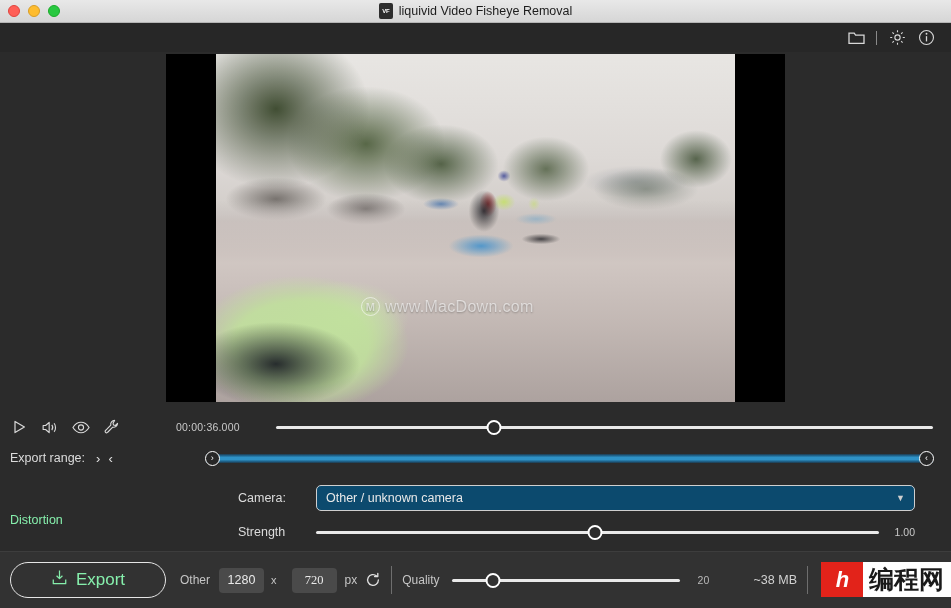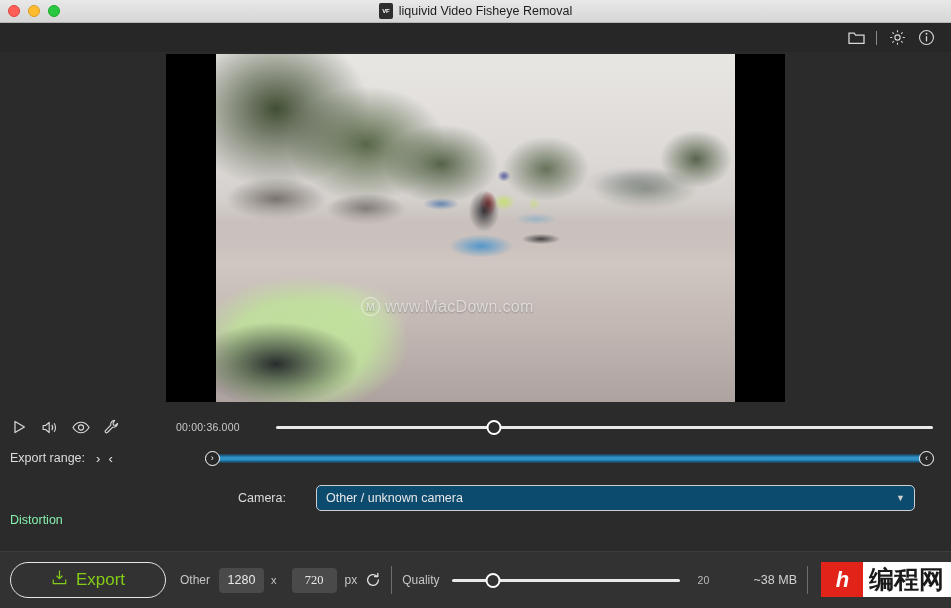--- a/index.html
+++ b/index.html
@@ -196,21 +196,21 @@
   }
   .strength-value { font-size: 10.5px; color: #c9c9c9; width: 26px; text-align: right; }
 
   
   .export-bar {
     flex: 0 0 57px; background: #323232; border-top: 1px solid #3d3d3d;
     display: flex; align-items: center; padding: 0 10px; position: relative;
   }
   .export-btn {
     width: 156px; height: 36px; border-radius: 18px; border: 1.5px solid #e6e6e6;
-    background: transparent; color: #84cc16; font-size: 17px;
+    background: transparent; color: #86efac; font-size: 17px;
     display: flex; align-items: center; justify-content: center; gap: 8px;
     cursor: pointer; font-family: "Liberation Sans", sans-serif;
   }
   .size-label, .px-label, .quality-label {
     font-size: 12px; color: #c6c6c6;
   }
   .size-label { margin-left: 14px; }
   .num-field {
     width: 45px; height: 25px; background: #4a4a4a; border-radius: 4px;
     border: none; color: #e9e9e9; font-size: 12.5px; text-align: center;
@@ -357,20 +357,28 @@
   <div class="distortion">
     <span class="dist-title">Distortion</span>
     <div class="dist-rows">
       <div class="dist-row">
         <span class="dist-label">Camera:</span>
         <div class="select-box">
           <span>Other / unknown camera</span>
           <span class="select-caret">▼</span>
         </div>
       </div>
+      <div class="dist-row">
+        <span class="dist-label">Strength</span>
+        <div class="strength-wrap">
+          <div class="strength-track"></div>
+          <div class="strength-thumb" style="left: 49.5%;"></div>
+        </div>
+        <span class="strength-value">1.00</span>
+      </div>
     </div>
   </div>
 
   <div class="export-bar">
     <button class="export-btn">
       <span>
         <svg width="17" height="17" viewBox="0 0 18 18" fill="none" stroke="currentColor" stroke-width="1.3">
           <path d="M9 1.6v8.2M5.9 7.1 9 10.2l3.1-3.1" stroke-linejoin="round"></path>
           <path d="M2.4 11.2v4.4h13.2v-4.4" stroke-linejoin="round"></path>
         </svg>

